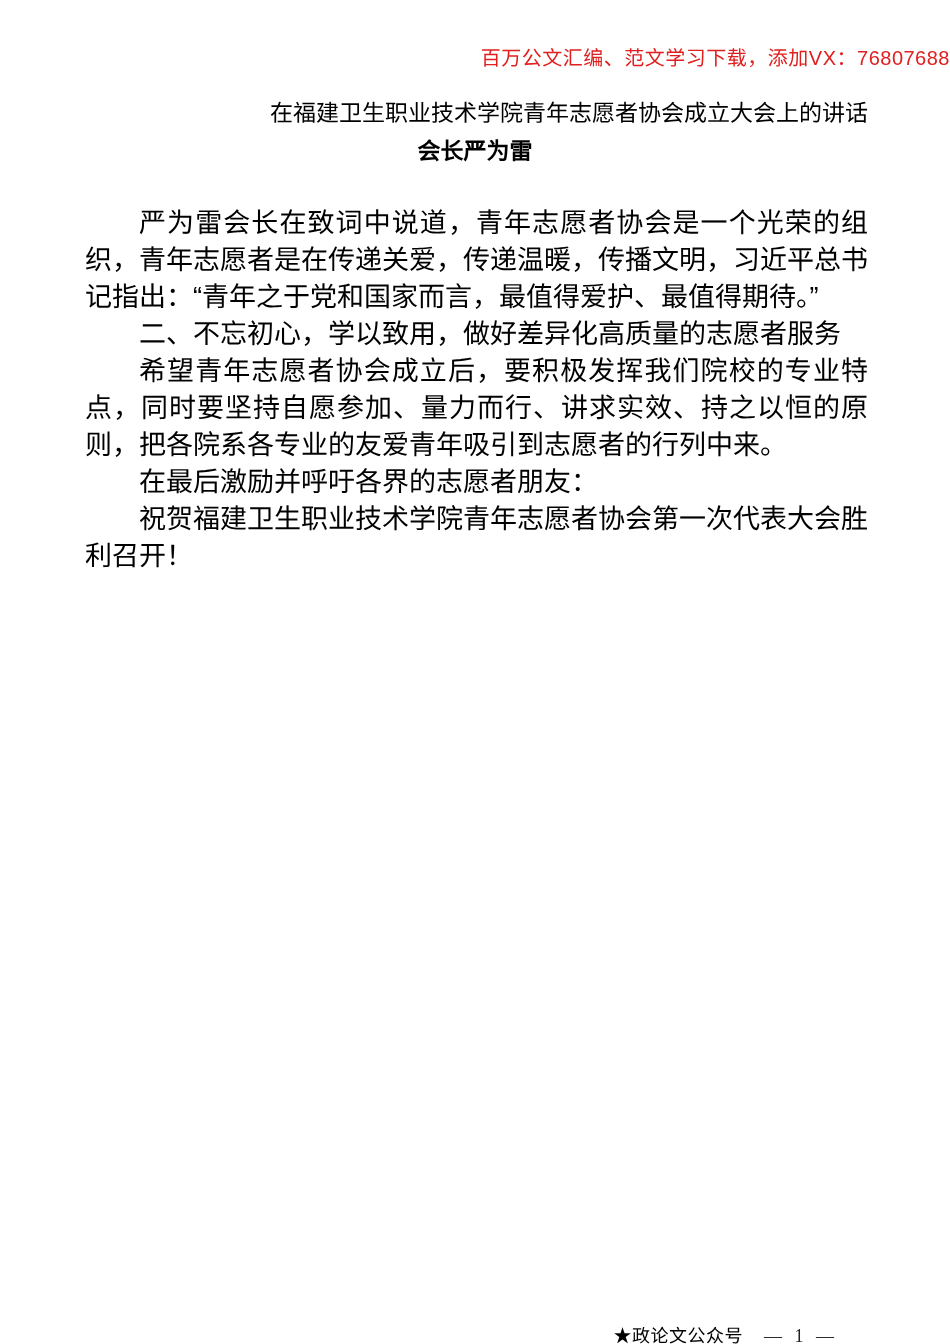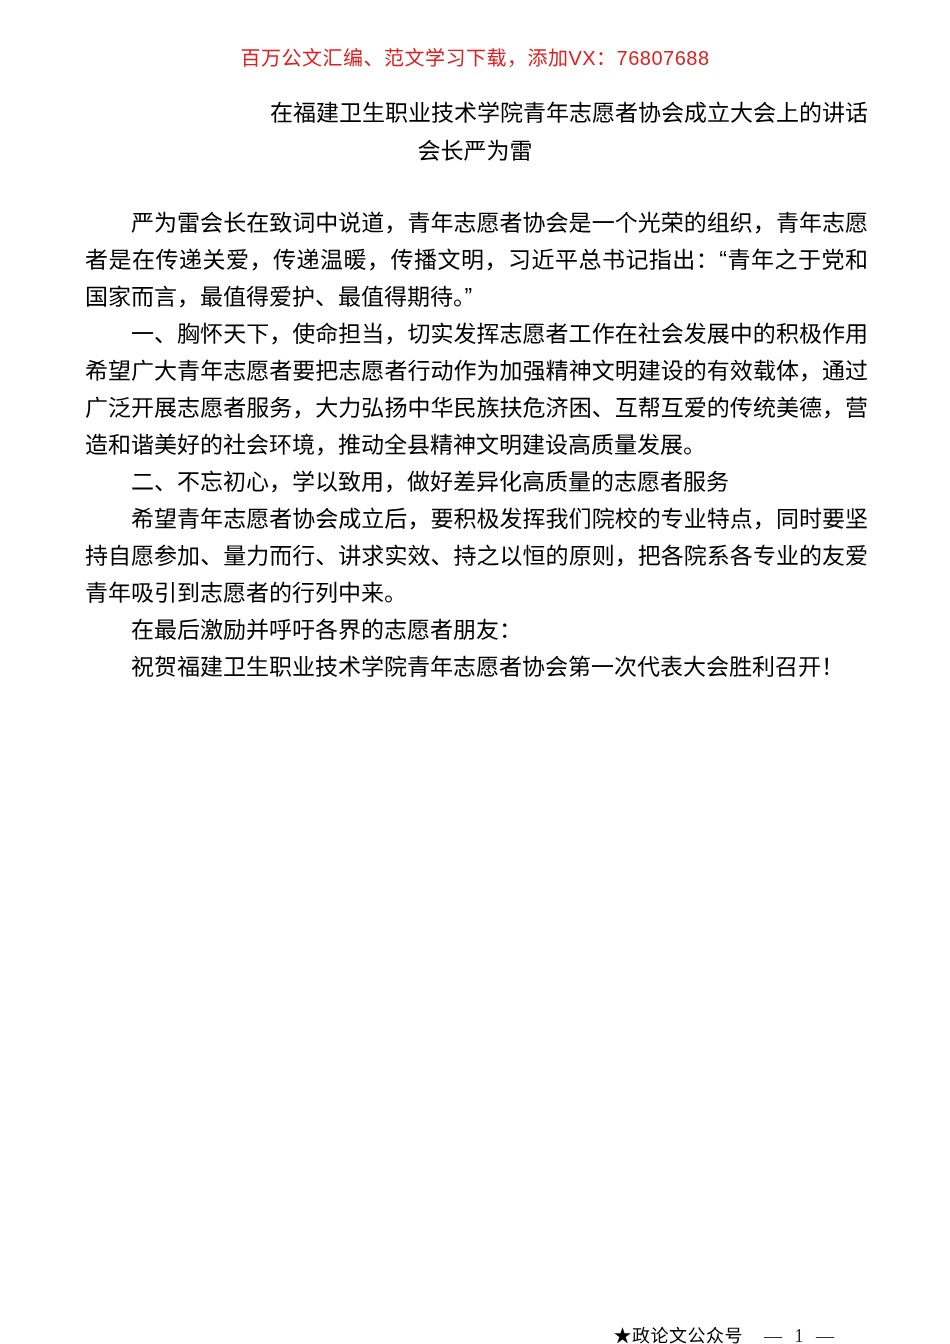--- a/index.html
+++ b/index.html
@@ -13,43 +13,43 @@
     overflow: hidden;
   }
   .page {
     position: relative;
     width: 950px;
     height: 1344px;
     background: #ffffff;
   }
   .promo-notice {
     margin: 45px 0 0 0;
-    text-align: center;
+    text-align: right;
     color: #e02020;
     font-size: 20px;
     line-height: 26px;
     letter-spacing: 0.5px;
   }
   .doc-title {
     margin: 27px 82px 0 85px;
     text-align: right;
     font-size: 23px;
     line-height: 30px;
     font-weight: 400;
   }
   .doc-subtitle {
     margin: 8px 0 0 0;
     text-align: center;
     font-size: 23px;
     line-height: 30px;
-    font-weight: 400;
+    font-weight: 700;
   }
   .doc-body {
     margin: 39px 82px 0 85px;
-    font-size: 23px;
+    font-size: 27px;
     line-height: 37px;
     text-align: justify;
     text-justify: inter-ideograph;
   }
   .doc-body p {
     margin: 0;
     padding: 0;
     text-indent: 2em;
     word-break: break-all;
   }
@@ -77,21 +77,20 @@
 <div class="page">
 
   <div class="promo-notice">百万公文汇编、范文学习下载，添加VX：76807688</div>
 
   <div class="doc-title">在福建卫生职业技术学院青年志愿者协会成立大会上的讲话</div>
 
   <div class="doc-subtitle">会长严为雷</div>
 
   <div class="doc-body">
     <p>严为雷会长在致词中说道，青年志愿者协会是一个光荣的组织，青年志愿者是在传递关爱，传递温暖，传播文明，习近平总书记指出：“青年之于党和国家而言，最值得爱护、最值得期待。”</p>
-    <p>一、胸怀天下，使命担当，切实发挥志愿者工作在社会发展中的积极作用希望广大青年志愿者要把志愿者行动作为加强精神文明建设的有效载体，通过广泛开展志愿者服务，大力弘扬中华民族扶危济困、互帮互爱的传统美德，营造和谐美好的社会环境，推动全县精神文明建设高质量发展。</p>
     <p>二、不忘初心，学以致用，做好差异化高质量的志愿者服务</p>
     <p>希望青年志愿者协会成立后，要积极发挥我们院校的专业特点，同时要坚持自愿参加、量力而行、讲求实效、持之以恒的原则，把各院系各专业的友爱青年吸引到志愿者的行列中来。</p>
     <p>在最后激励并呼吁各界的志愿者朋友：</p>
     <p>祝贺福建卫生职业技术学院青年志愿者协会第一次代表大会胜利召开！</p>
   </div>
 
   <div class="page-footer">
     <span class="footer-account">★政论文公众号</span>
     <span class="footer-page-indicator">— 1 —</span>
   </div>

